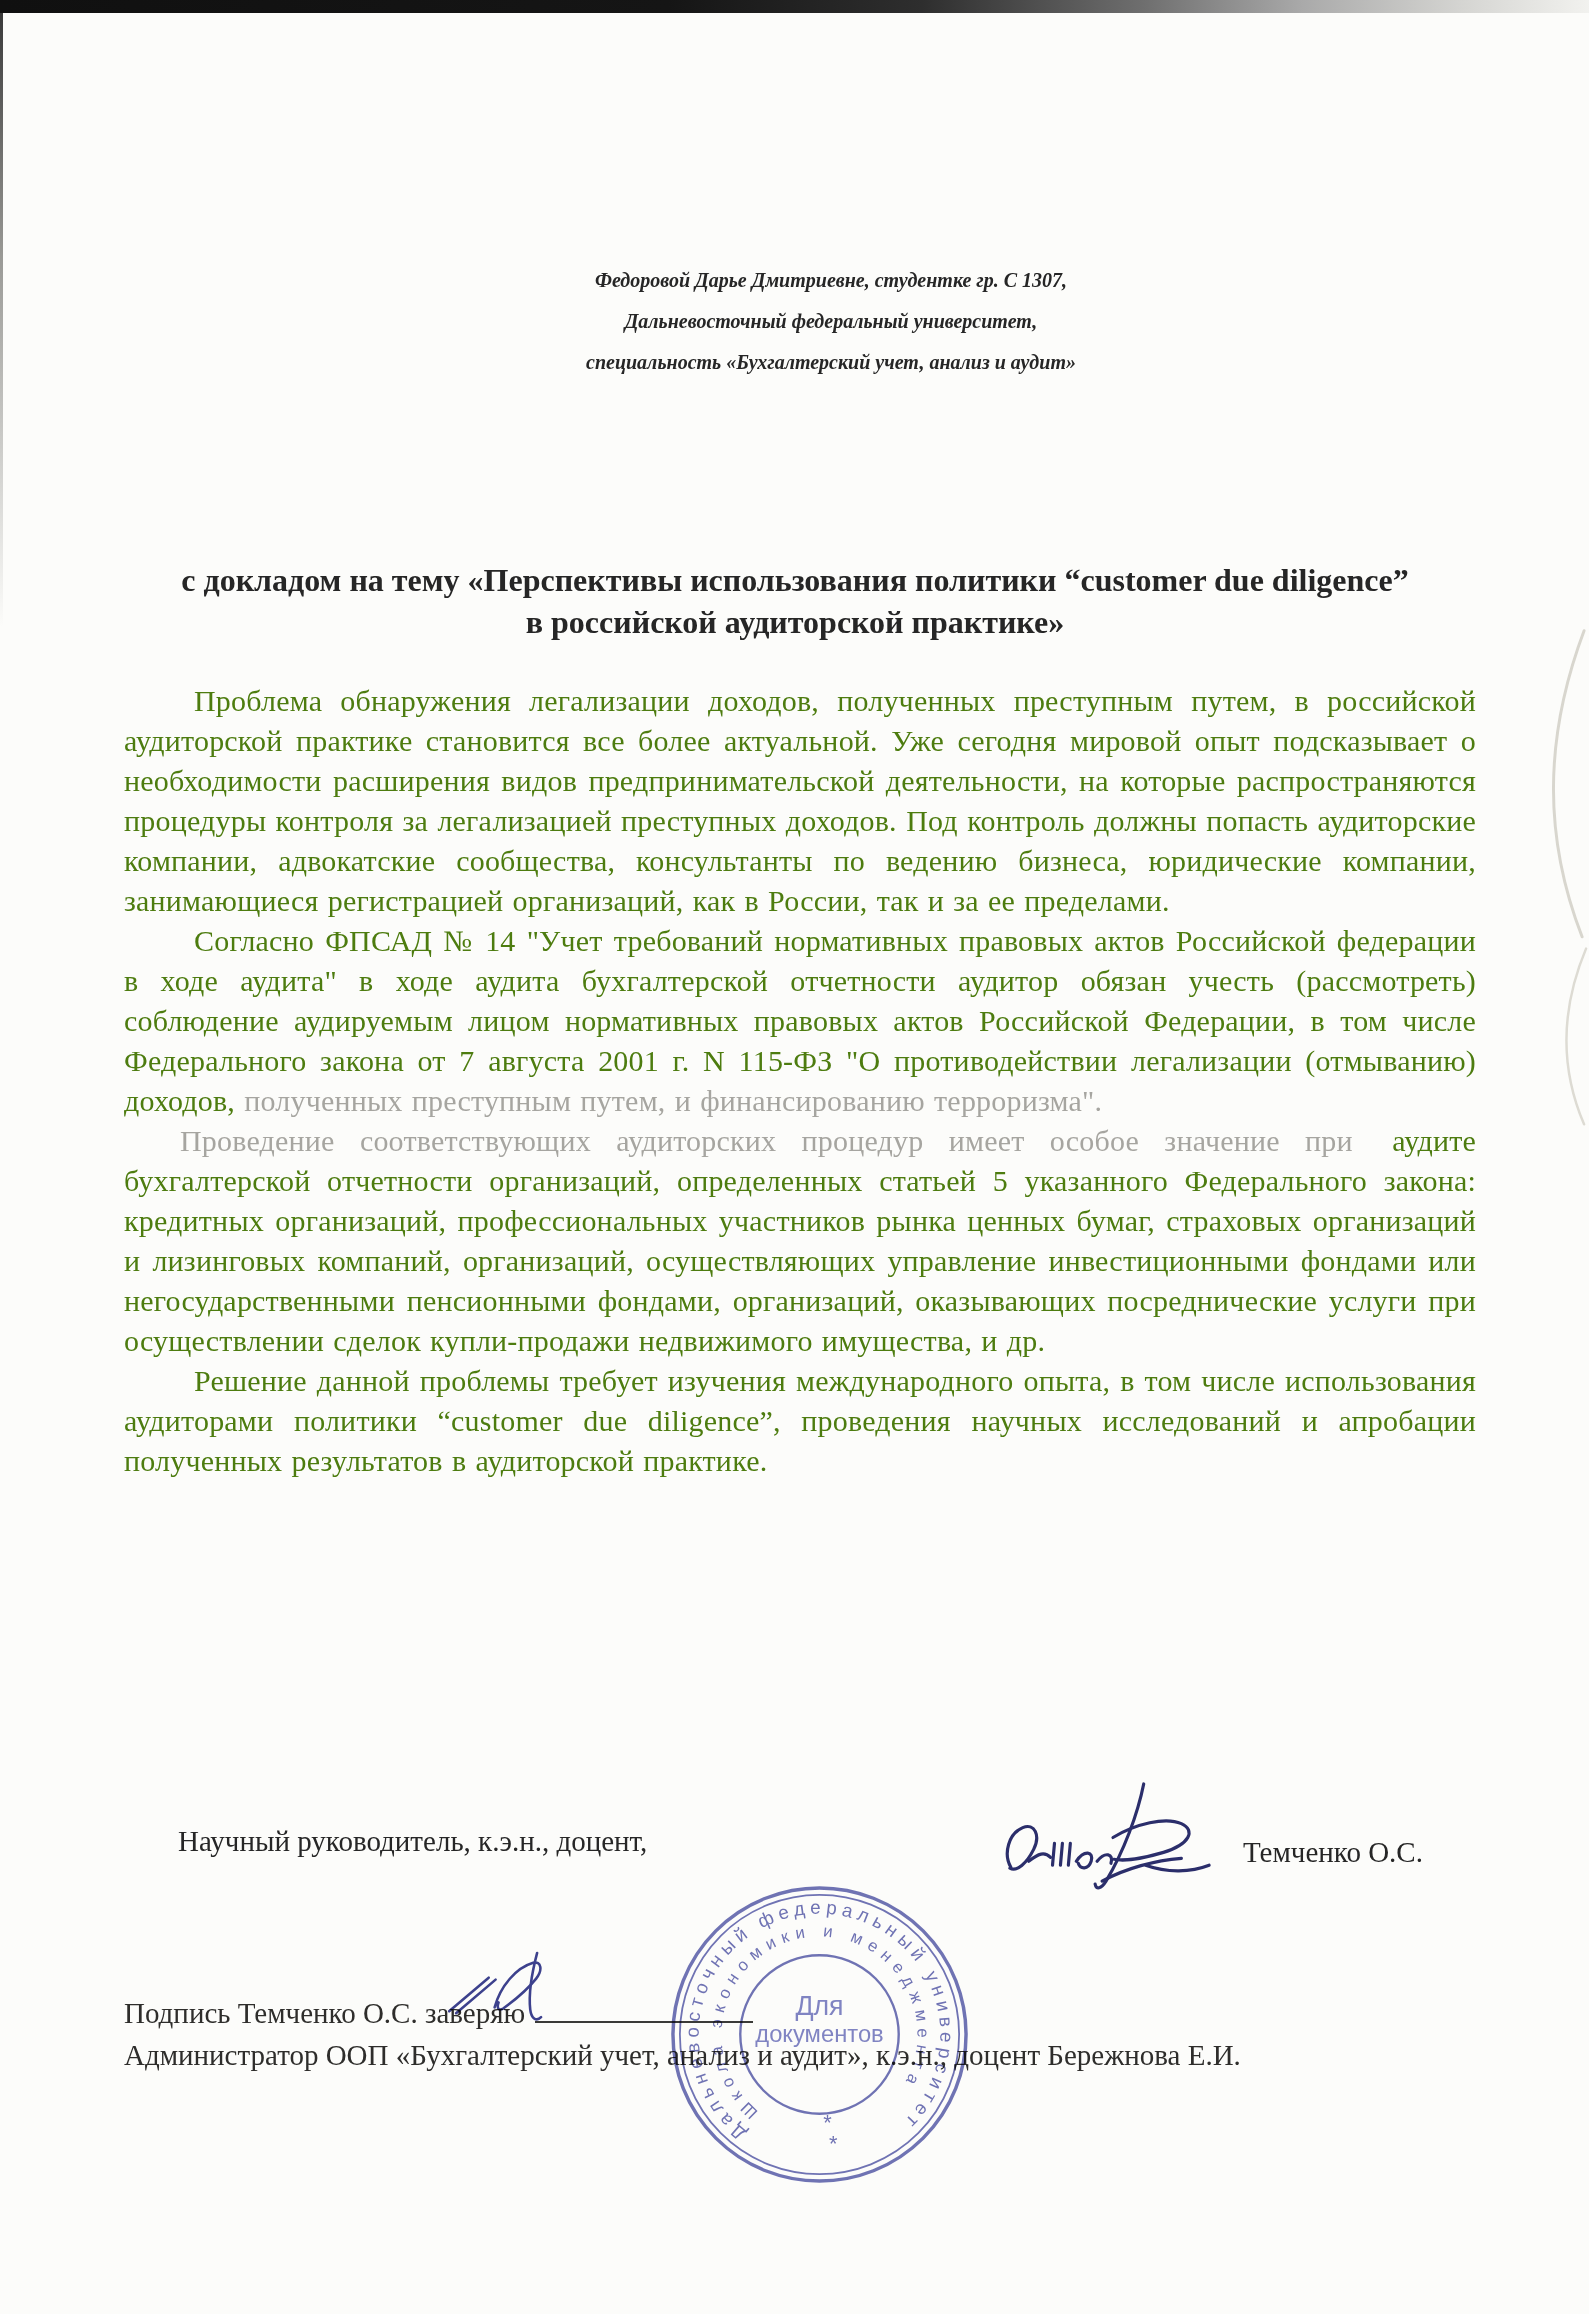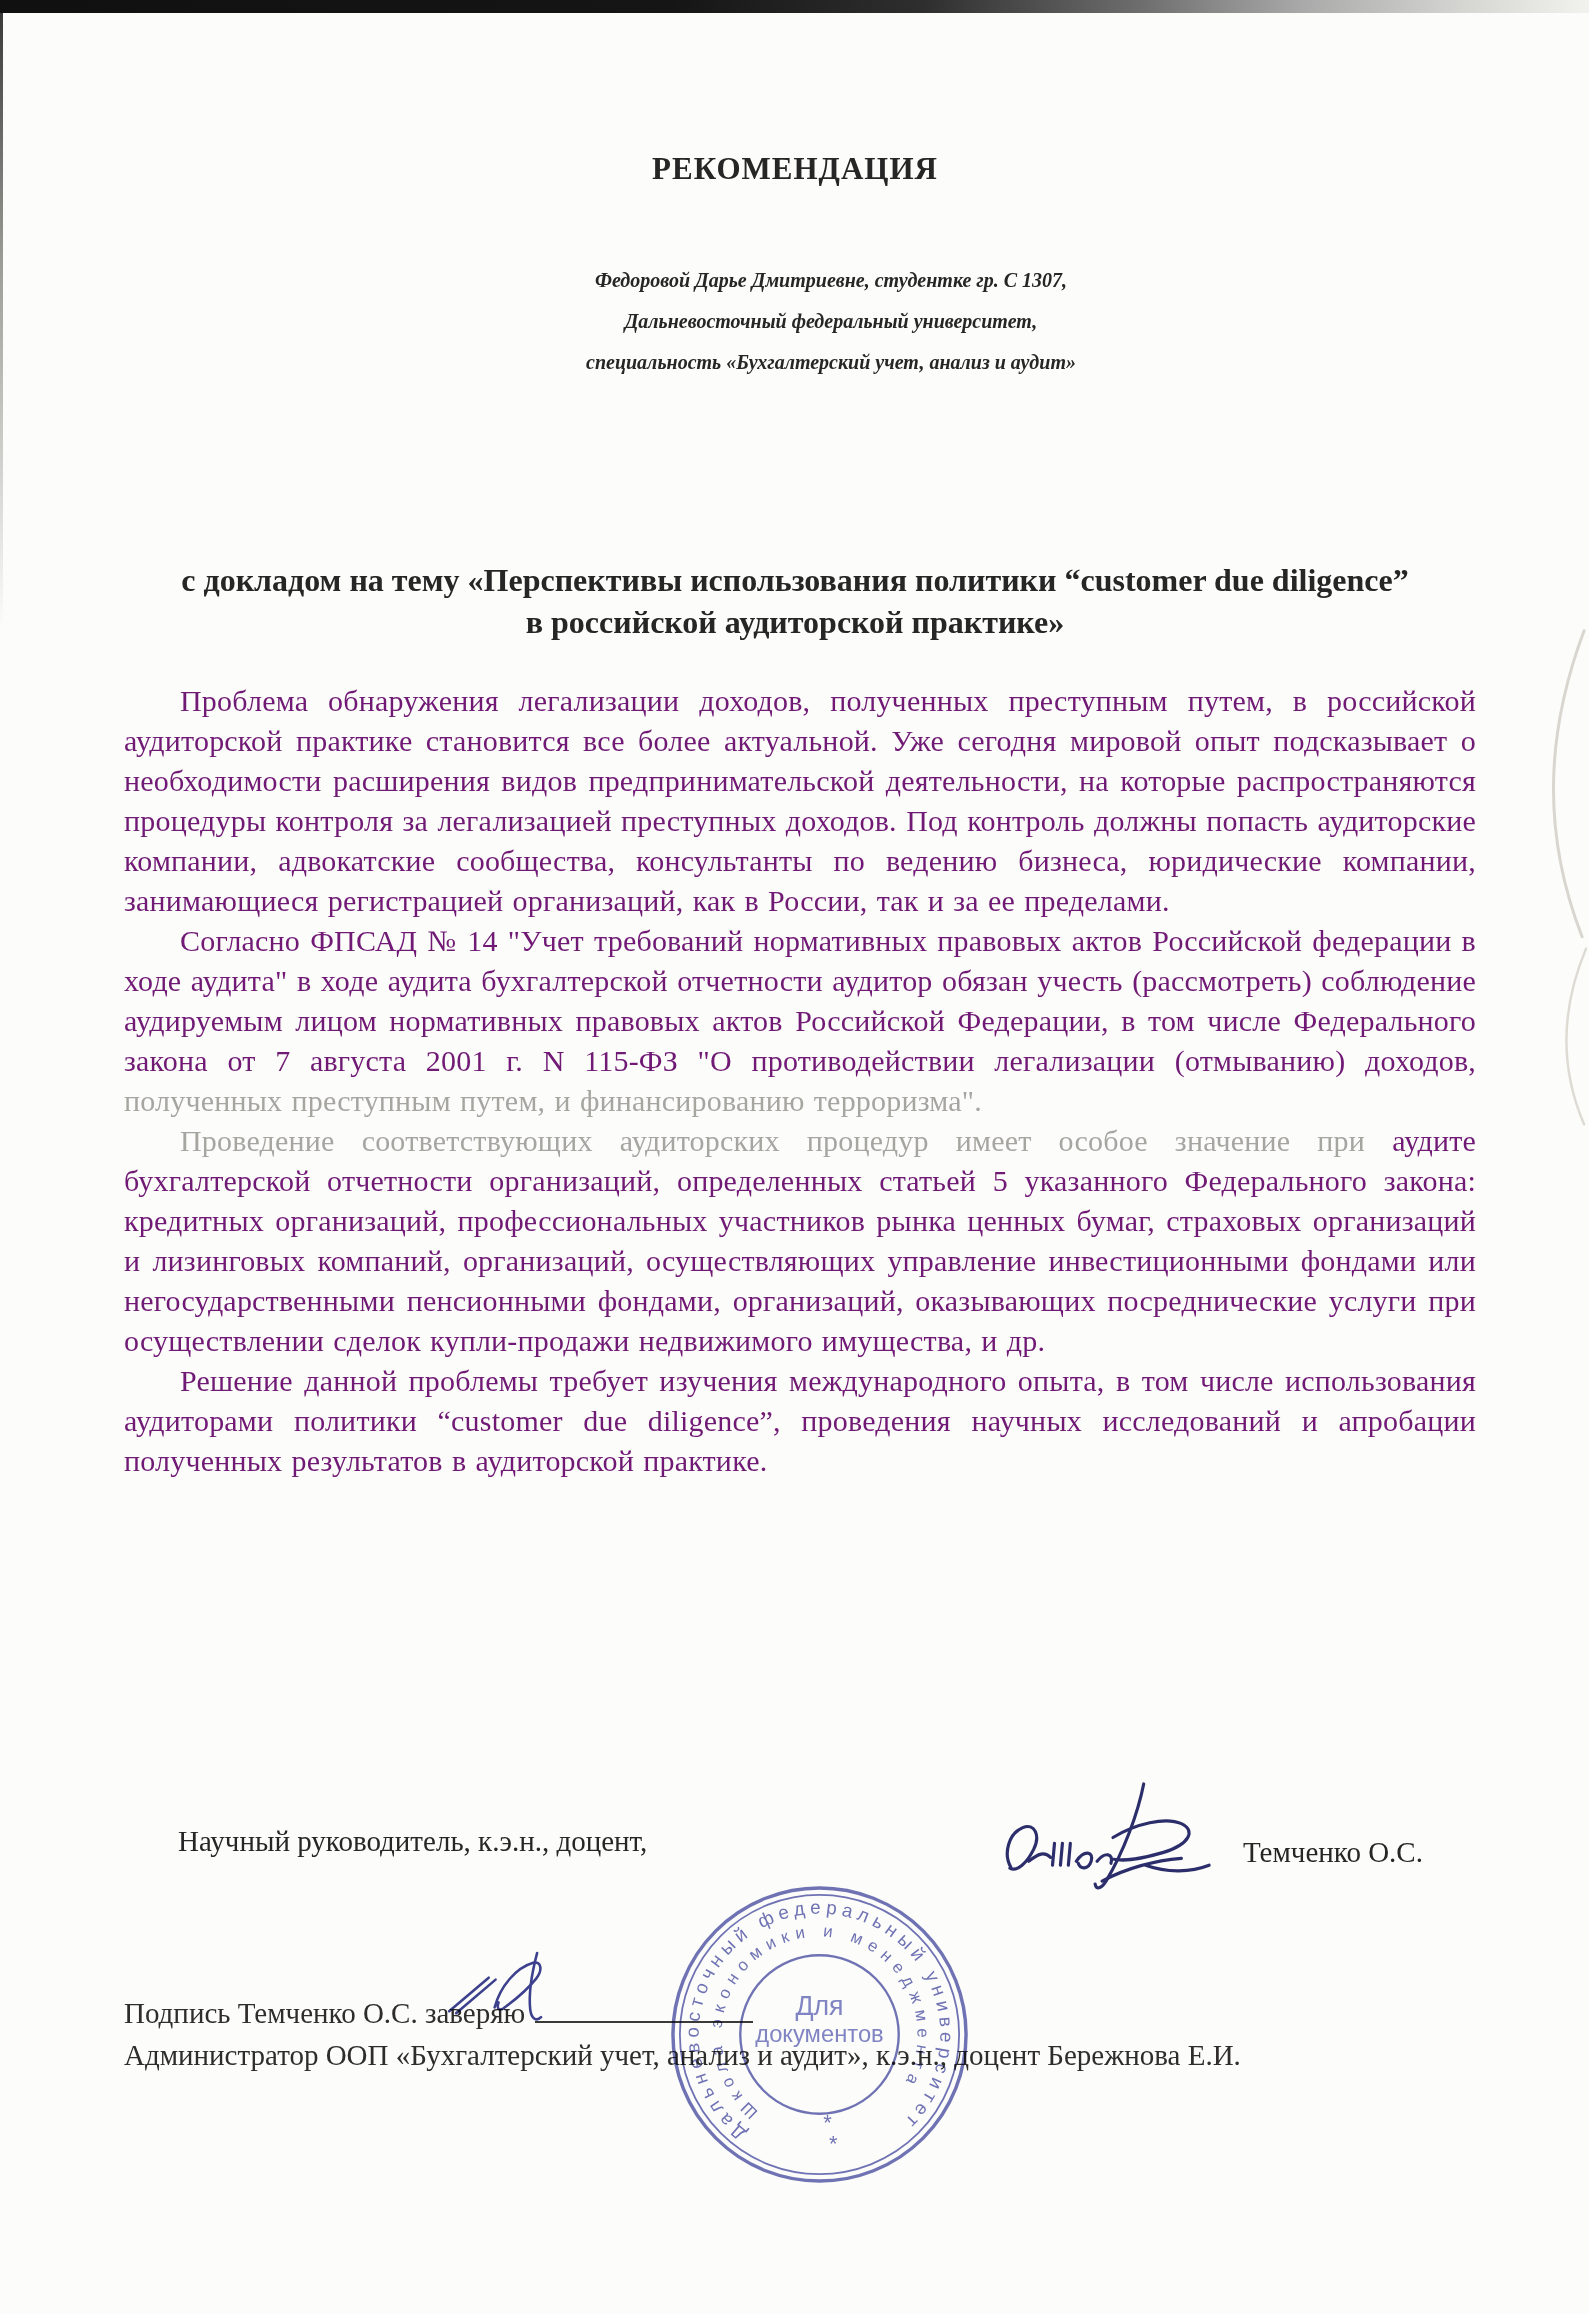--- a/index.html
+++ b/index.html
@@ -42,21 +42,21 @@
     text-align:center;font-weight:bold;
     font-size:32px;line-height:42px;
   }
   
   .body-text{
     position:absolute;top:681px;left:124px;width:1352px;
     font-size:30px;line-height:40px;text-align:justify;
     letter-spacing:0.2px;word-spacing:1.5px;
   }
   .body-para{margin:0;text-indent:56px;}
-  .seg-normal{color:#701a75;}
+  .seg-normal{color:#4d7c0f;margin-left:14px;}
   .seg-faded{color:#a6a5a0;}
   
   .sig-roles{
     position:absolute;top:1820px;left:178px;
     font-size:29px;line-height:43px;
   }
   .signer-name{
     position:absolute;top:1836px;left:1243px;
     font-size:29px;
   }
@@ -80,21 +80,20 @@
 
 <div class="page">
 
   <div class="scan-top-band"></div>
   <div class="scan-left-edge"></div>
   <svg class="scan-arcs" width="77" height="515" viewBox="0 0 78 520">
     <path d="M72,8 C30,120 32,220 70,318" stroke="#d8d6ce" fill="none" stroke-width="3" stroke-linecap="round"></path>
     <path d="M74,330 C48,392 48,452 72,508" stroke="#dddbd3" fill="none" stroke-width="2.5" stroke-linecap="round"></path>
   </svg>
 
-  <div class="doc-title">РЕКОМЕНДАЦИЯ</div>
 
   <div class="addressee">
     <div>Федоровой Дарье Дмитриевне, студентке гр. С 1307,</div>
     <div>Дальневосточный федеральный университет,</div>
     <div>специальность «Бухгалтерский учет, анализ и аудит»</div>
   </div>
 
 
   <div class="topic">
     <div>с докладом на тему «Перспективы использования политики “customer due diligence”</div>

